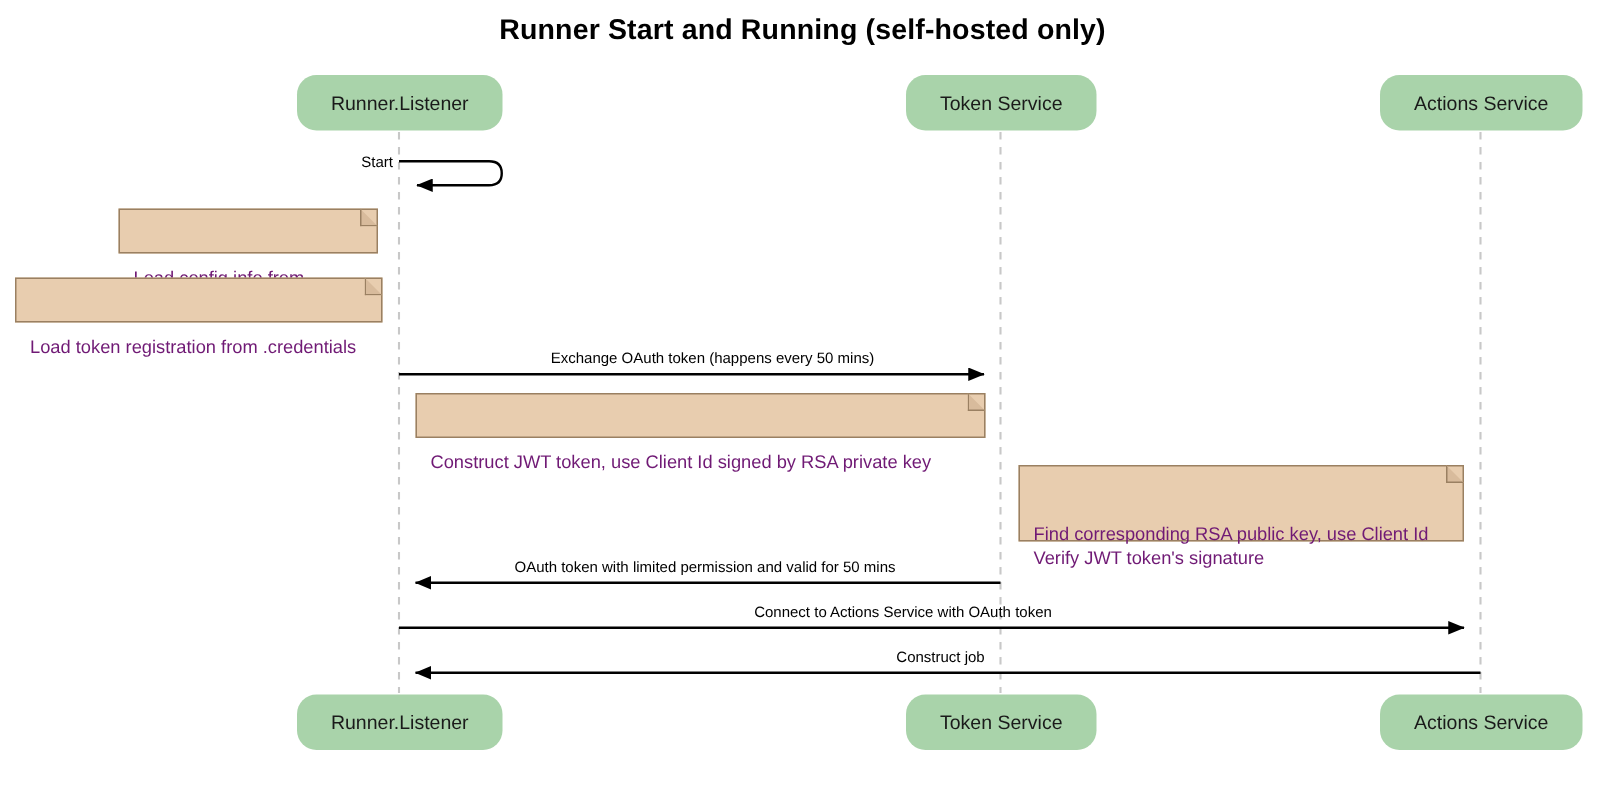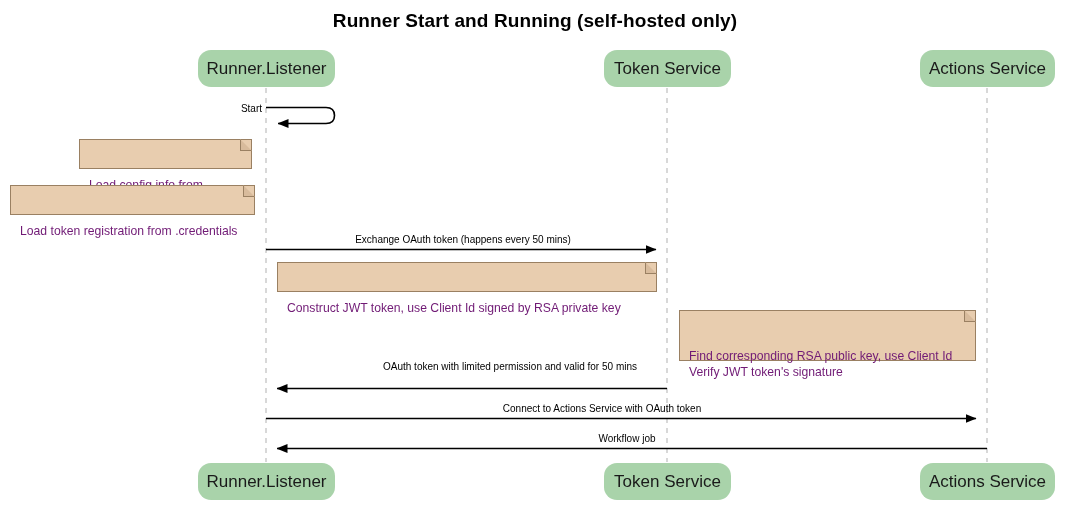--- a/index.html
+++ b/index.html
@@ -42,21 +42,21 @@
     letter-spacing: 0.1px;
   }
   .participant {
     position: absolute;
     box-sizing: border-box;
     background: #a9d3aa;
     border-radius: 13px;
     display: flex;
     align-items: center;
     justify-content: center;
-    font-size: 17px;
+    font-size: 13px;
     color: #1a1a1a;
     white-space: nowrap;
   }
   .note {
     position: absolute;
     box-sizing: border-box;
     background: #e8cdaf;
     border: 1px solid #9a8062;
     font-size: 12.2px;
     color: #701a75;
@@ -154,27 +154,27 @@
     <div class="participant" style="left:604px; top:463px; width:127px; height:37px;">
       <span>Token Service</span>
     </div>
 
     <div class="participant" style="left:920px; top:463px; width:135px; height:37px;">
       <span>Actions Service</span>
     </div>
 
     <div class="msg-label right-align" style="left:262px; top:103px;">Start</div>
 
-    <div class="msg-label center" style="left:456px; top:234px;padding-left:14px;">Exchange OAuth token (happens every 50 mins)</div>
+    <div class="msg-label center" style="left:468px; top:234px;padding-left:14px;">Exchange OAuth token (happens every 50 mins)</div>
 
-    <div class="msg-label center" style="left:470px; top:361px;margin-left:40px;">OAuth token with limited permission and valid for 50 mins</div>
+    <div class="msg-label center" style="left:470px; top:373px;">OAuth token with limited permission and valid for 50 mins</div>
 
     <div class="msg-label center" style="left:602px; top:403px;">Connect to Actions Service with OAuth token</div>
 
-    <div class="msg-label center" style="left:627px; top:433px;">Workflow job</div>
+    <div class="msg-label center" style="left:627px; top:433px;">Construct job</div>
 
     <div class="note" style="left:79px; top:139px; width:173px; height:30px;">
       <span class="fold"></span>
       <span>Load config info from .runner</span>
     </div>
 
     <div class="note" style="left:10px; top:185px; width:245px; height:30px;">
       <span class="fold"></span>
       <span>Load token registration from .credentials</span>
     </div>

